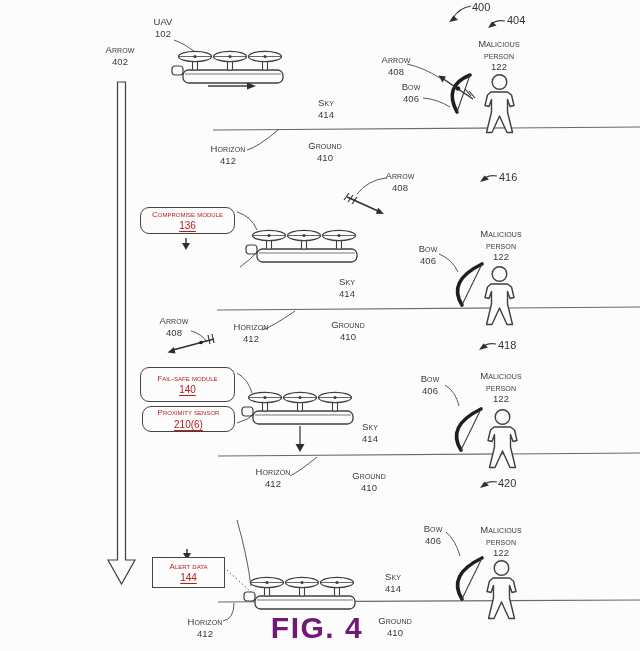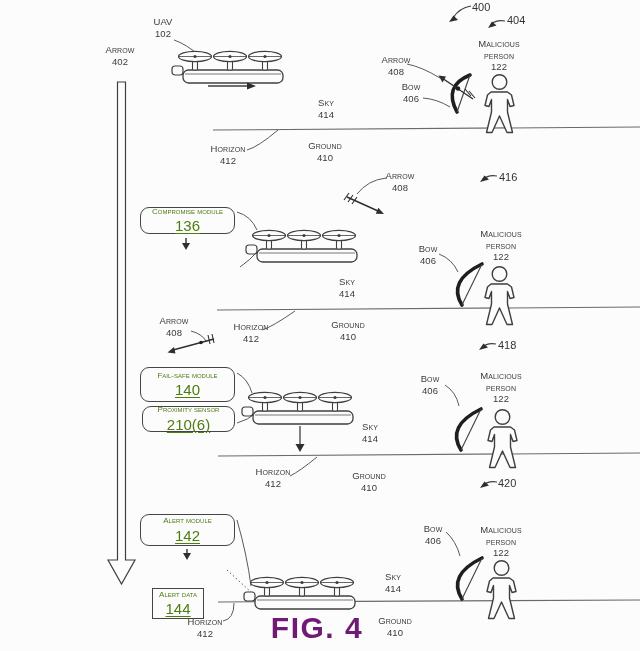--- a/index.html
+++ b/index.html
@@ -5,24 +5,24 @@
   html,body{margin:0;padding:0;background:#fcfcfc;}
   .stage{position:relative;width:640px;height:651px;background:#fcfcfc;
          font-family:"Liberation Sans",sans-serif;overflow:hidden;}
   svg.art{position:absolute;left:0;top:0;}
   .lbl{position:absolute;transform:translateX(-50%);text-align:center;
        font-size:9.5px;line-height:1.22;color:#3a3a3a;
        font-variant:small-caps;letter-spacing:.1px;white-space:nowrap;}
   .lbl .num{font-variant:normal;}
   .ref{position:absolute;font-size:11px;color:#333;}
   .box{position:absolute;box-sizing:border-box;border:1.4px solid #454545;background:#fcfcfc;
-       display:flex;flex-direction:column;align-items:center;justify-content:center;color:#4d7c0f;}
+       display:flex;flex-direction:column;align-items:center;justify-content:center;color:#b91c1c;}
   .box.round{border-radius:9px;}
   .box .bl{font-size:8px;font-variant:small-caps;line-height:1.15;text-align:center;white-space:nowrap;}
-  .box .bn{font-size:15px;text-decoration:underline;text-underline-offset:1.5px;margin-top:1px;}
+  .box .bn{font-size:10px;text-decoration:underline;text-underline-offset:1.5px;margin-top:1px;}
   .fig{position:absolute;transform:translateX(-50%);font-size:30px;font-weight:600;
        color:#701a75;letter-spacing:1.5px;white-space:nowrap;}
 </style>
 </head>
 <body>
 
 <div class="stage">
 
 <svg class="art" width="640" height="651" viewBox="0 0 640 651">
   <defs>
@@ -226,25 +226,21 @@
   <span>Sky</span><br><span class="num">414</span>
 </div>
 <div class="lbl" style="left:273px;top:466px">
   <span>Horizon</span><br><span class="num">412</span>
 </div>
 <div class="lbl" style="left:369px;top:470px">
   <span>Ground</span><br><span class="num">410</span>
 </div>
 <div class="ref" style="left:498px;top:477px">420</div>
 
-<div class="box round" style="left:140px;top:514px;width:95px;height:32px">
-  <div class="bl">Alert module</div>
-  <div class="bn">142</div>
-</div>
-<div class="box" style="left:152px;top:588px;width:52px;height:31px">
+<div class="box" style="left:152px;top:557px;width:73px;height:31px">
   <div class="bl">Alert data</div>
   <div class="bn">144</div>
 </div>
 <div class="lbl" style="left:433px;top:523px">
   <span>Bow</span><br><span class="num">406</span>
 </div>
 <div class="lbl" style="left:501px;top:524px">
   <span>Malicious</span><br><span>person</span><br>
   <span class="num">122</span>
 </div>

